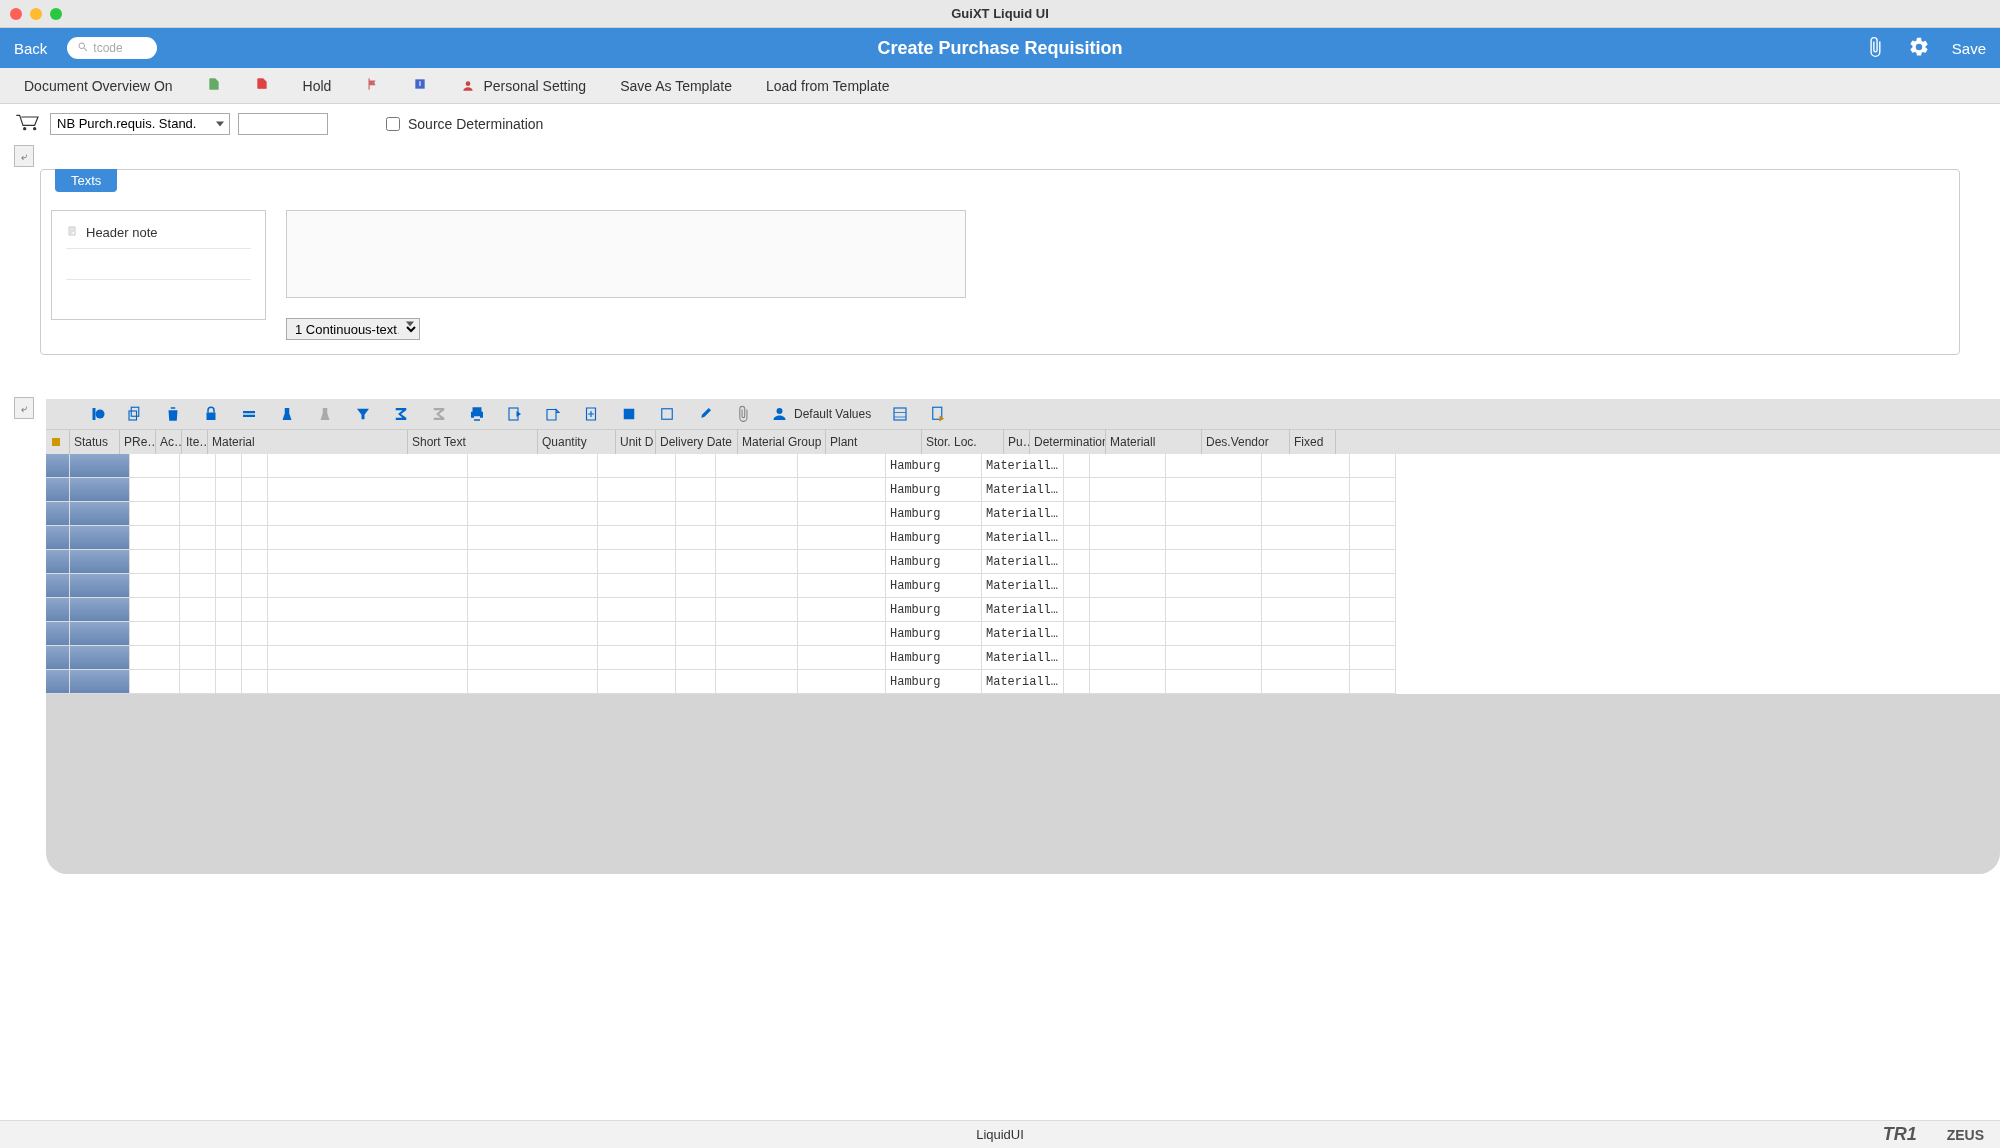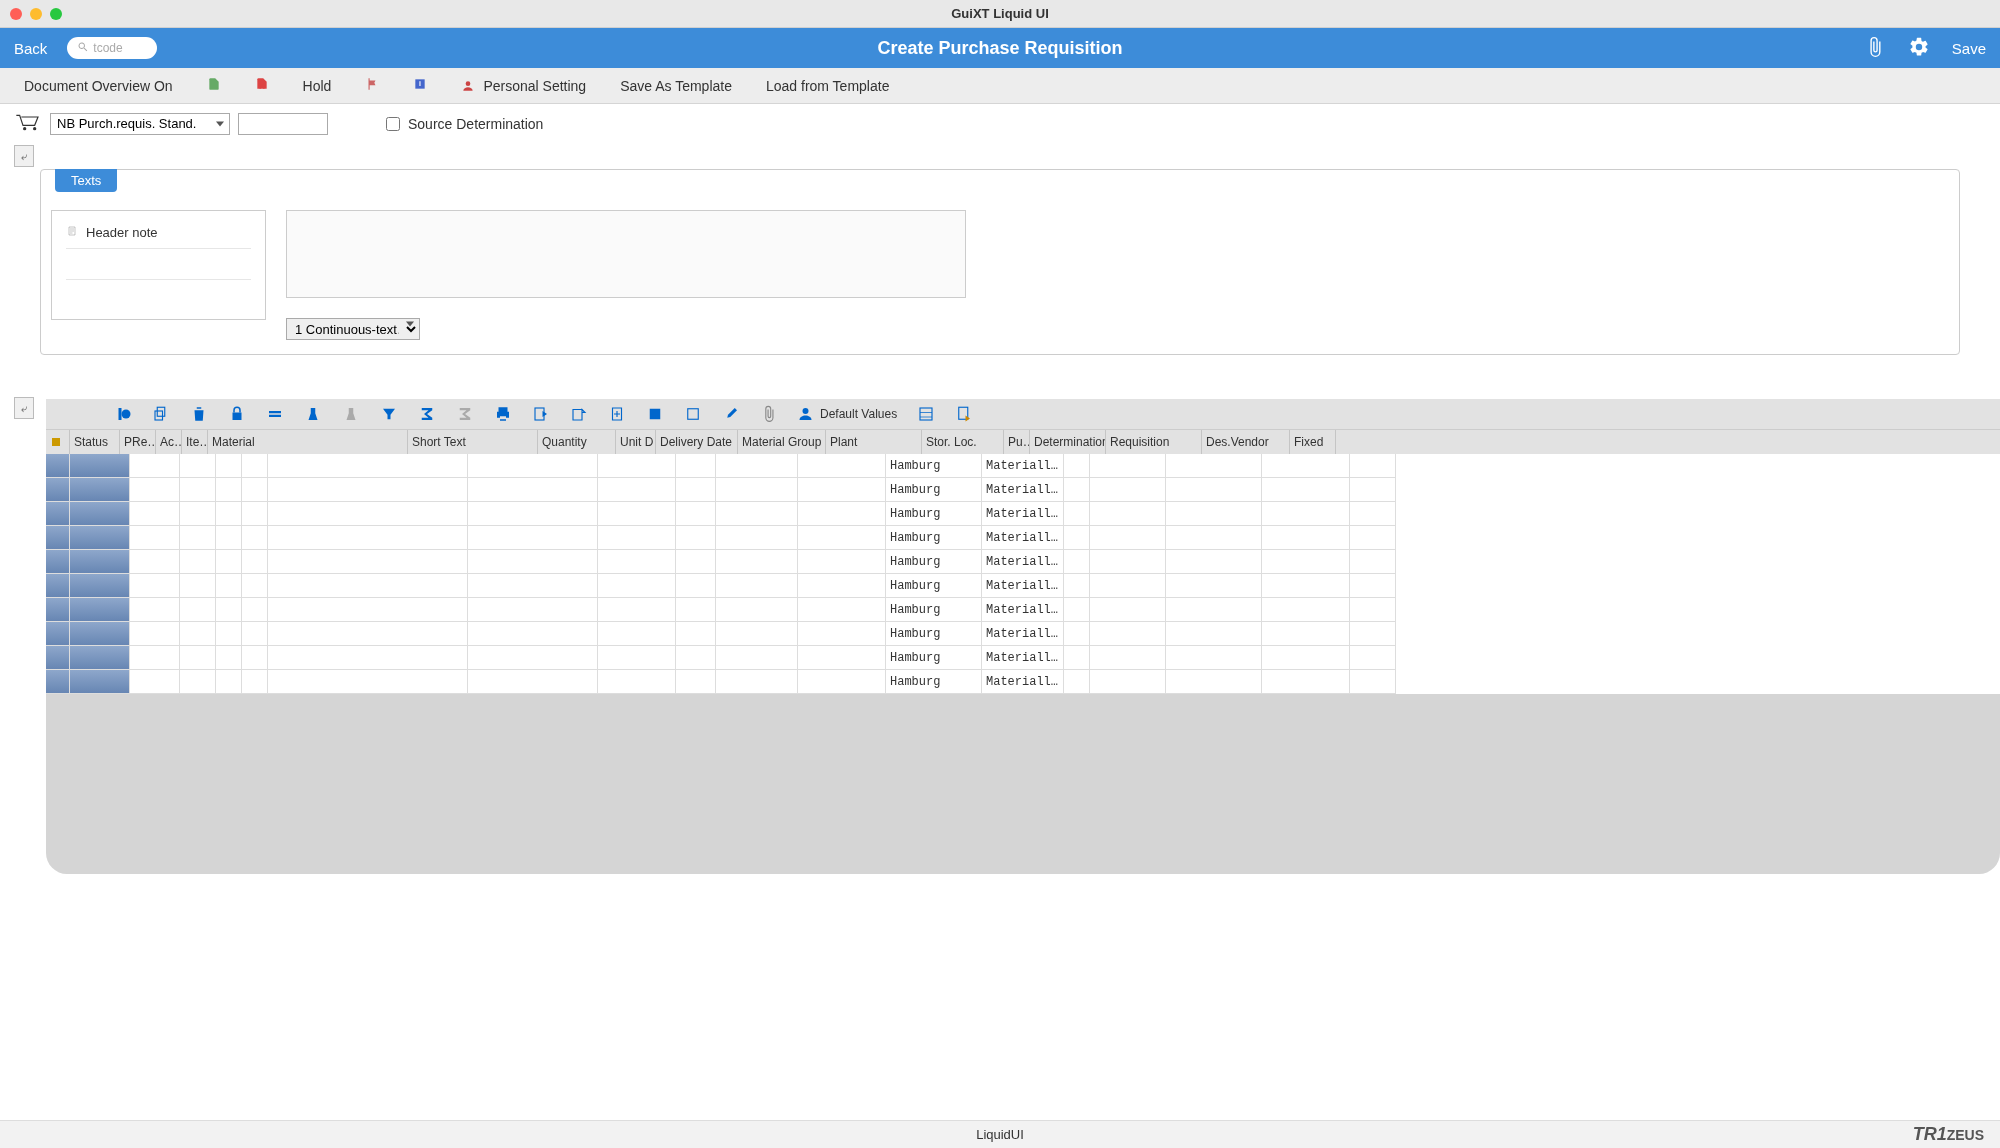--- a/index.html
+++ b/index.html
@@ -209,21 +209,21 @@
 
   
   .alv-container {
     margin: 40px 12px 0 12px;
   }
   .alv-toolbar {
     background: #e2e2e2;
     height: 30px;
     display: flex;
     align-items: center;
-    padding: 0 68px;
+    padding: 0 42px;
     gap: 20px;
   }
   .alv-toolbar .ico {
     width: 18px; height: 18px;
     cursor: pointer;
   }
   .alv-toolbar .def-values {
     font-size: 12px;
     color: #333;
     display: flex;
@@ -307,20 +307,21 @@
   }
   .footer .branding {
     position: absolute;
     left: 50%;
     transform: translateX(-50%);
     color: #333;
   }
   .footer .right {
     margin-left: auto;
     display: flex;
+    gap: 30px;
     align-items: center;
   }
   .footer .right .sys {
     font-weight: 700;
     font-style: italic;
     font-size: 18px;
     color: #555;
   }
 </style>
 </head>
@@ -534,21 +535,21 @@
       <div class="col col-material">Material</div>
       <div class="col col-shorttext">Short Text</div>
       <div class="col col-qty">Quantity</div>
       <div class="col col-unit">Unit D</div>
       <div class="col col-deliv">Delivery Date</div>
       <div class="col col-matgrp">Material Group</div>
       <div class="col col-plant">Plant</div>
       <div class="col col-stor">Stor. Loc.</div>
       <div class="col col-pu">Pu…</div>
       <div class="col col-req">Determination</div>
-      <div class="col col-track">Requisition</div>
+      <div class="col col-track">Materiall</div>
       <div class="col col-vendor">Des.Vendor</div>
       <div class="col col-fixed">Fixed</div>
     </div>
     <div class="grid-body" id="grid-body">
         <div class="grid-row">
           <div class="cell col-sel sel-cell"></div>
           <div class="cell col-sel2 sel-cell"></div>
           <div class="cell col-status"></div>
           <div class="cell col-pre"></div>
           <div class="cell col-ac"></div>

